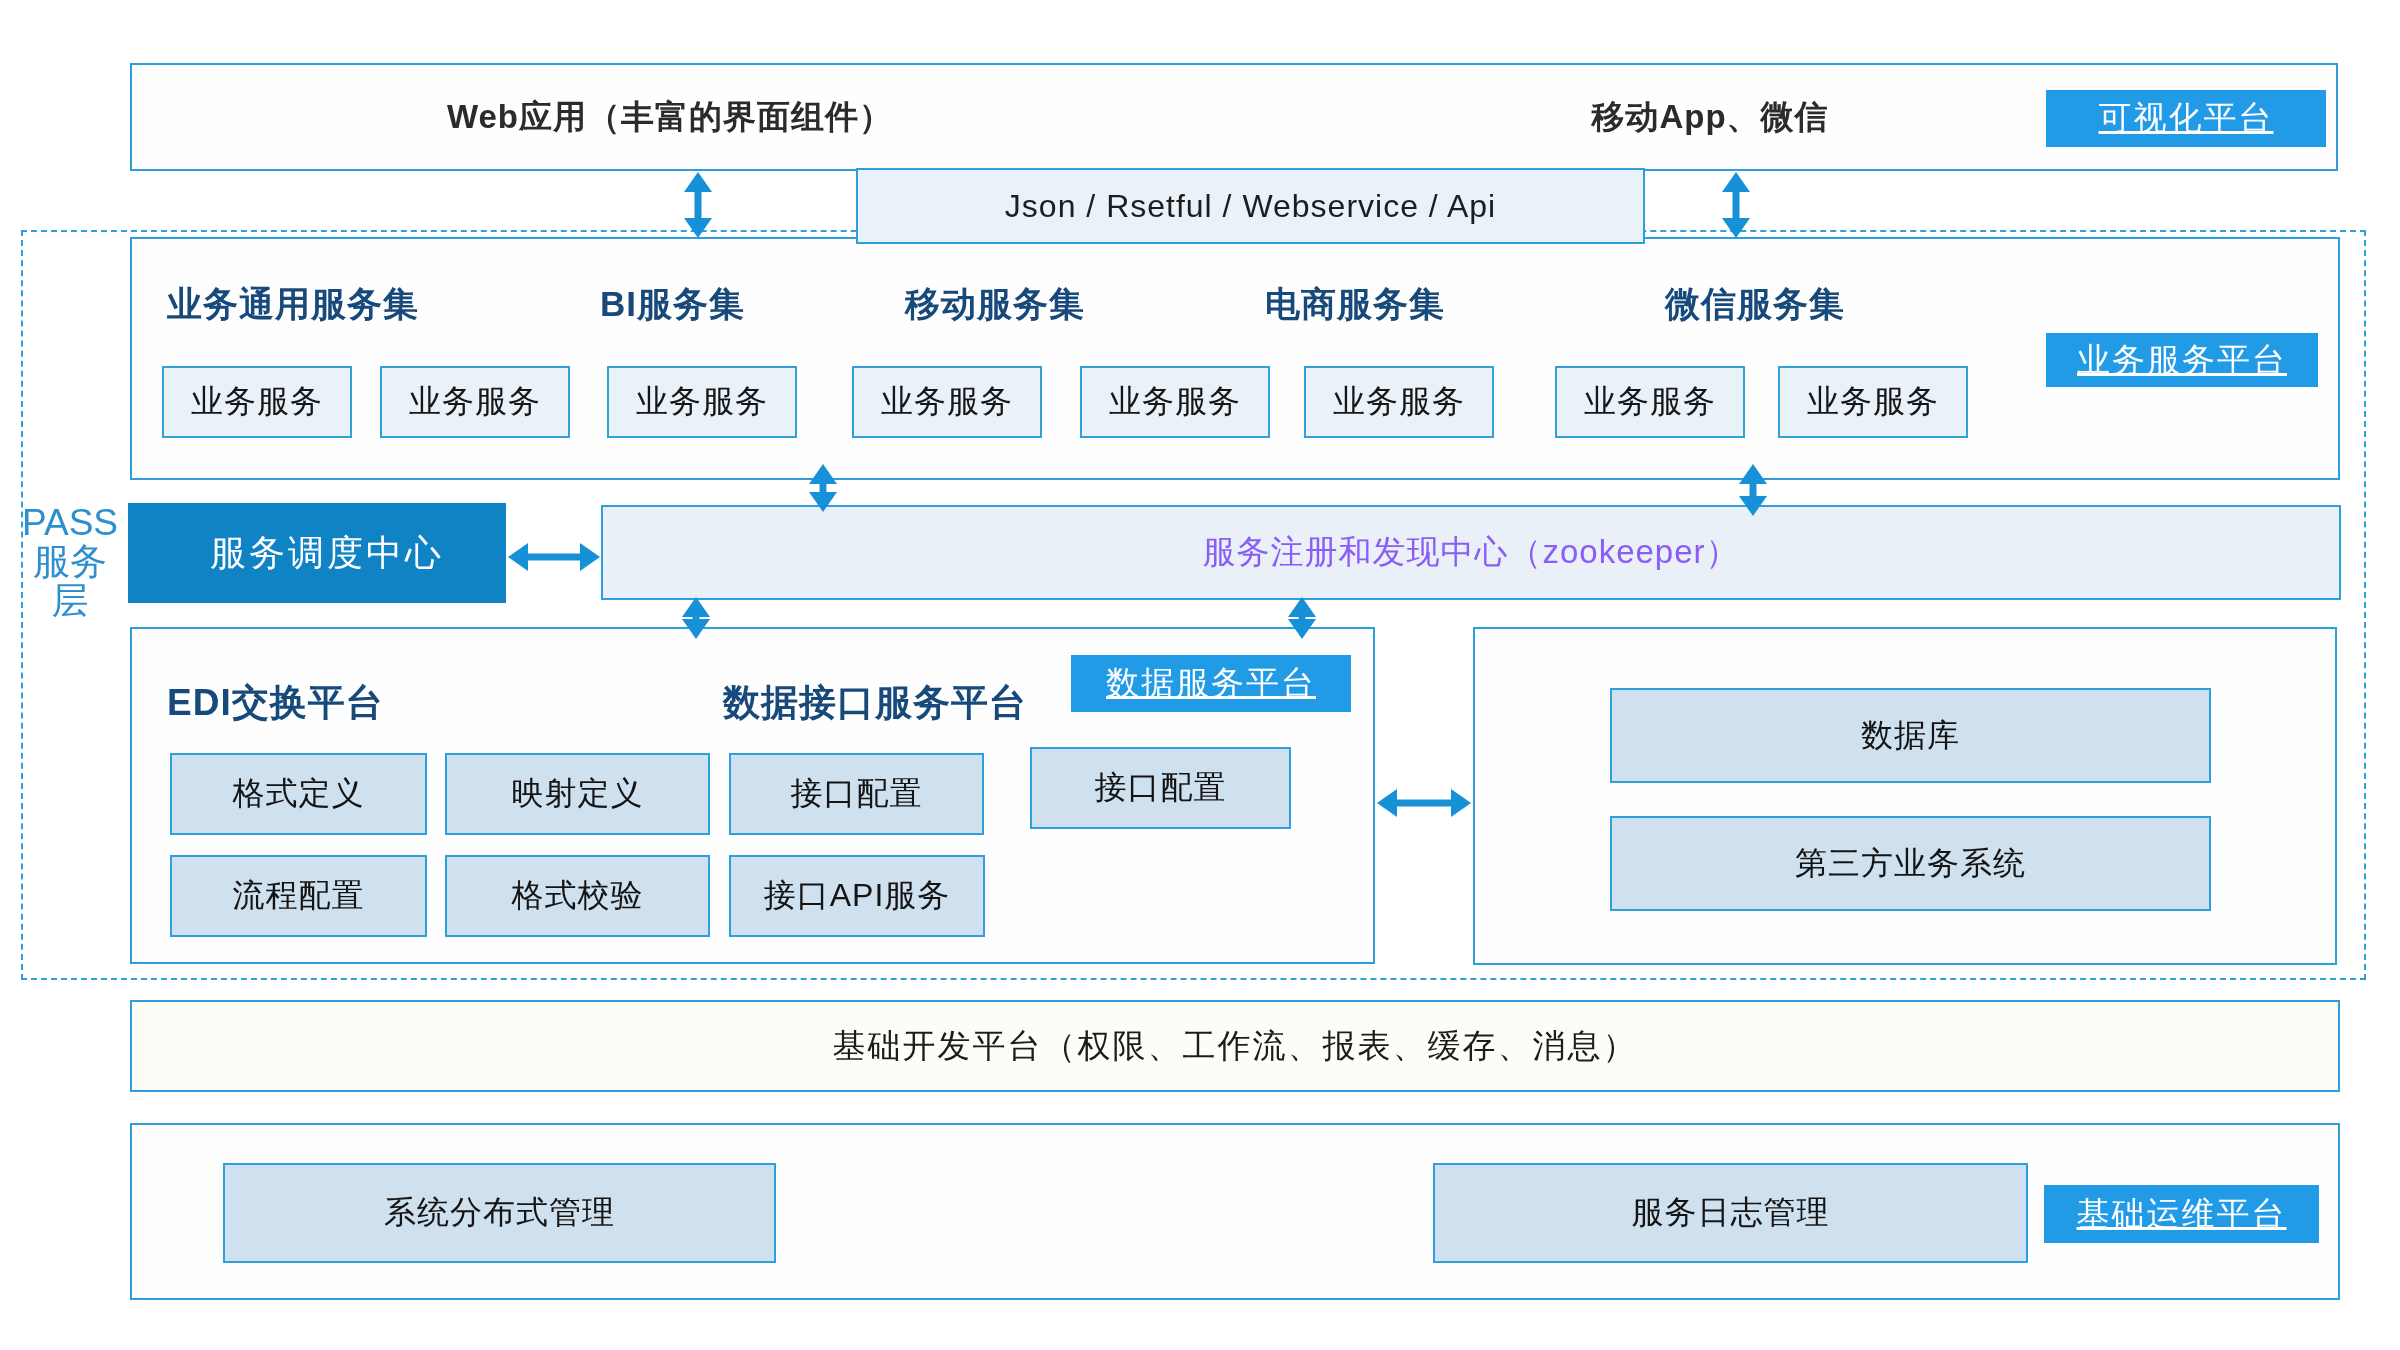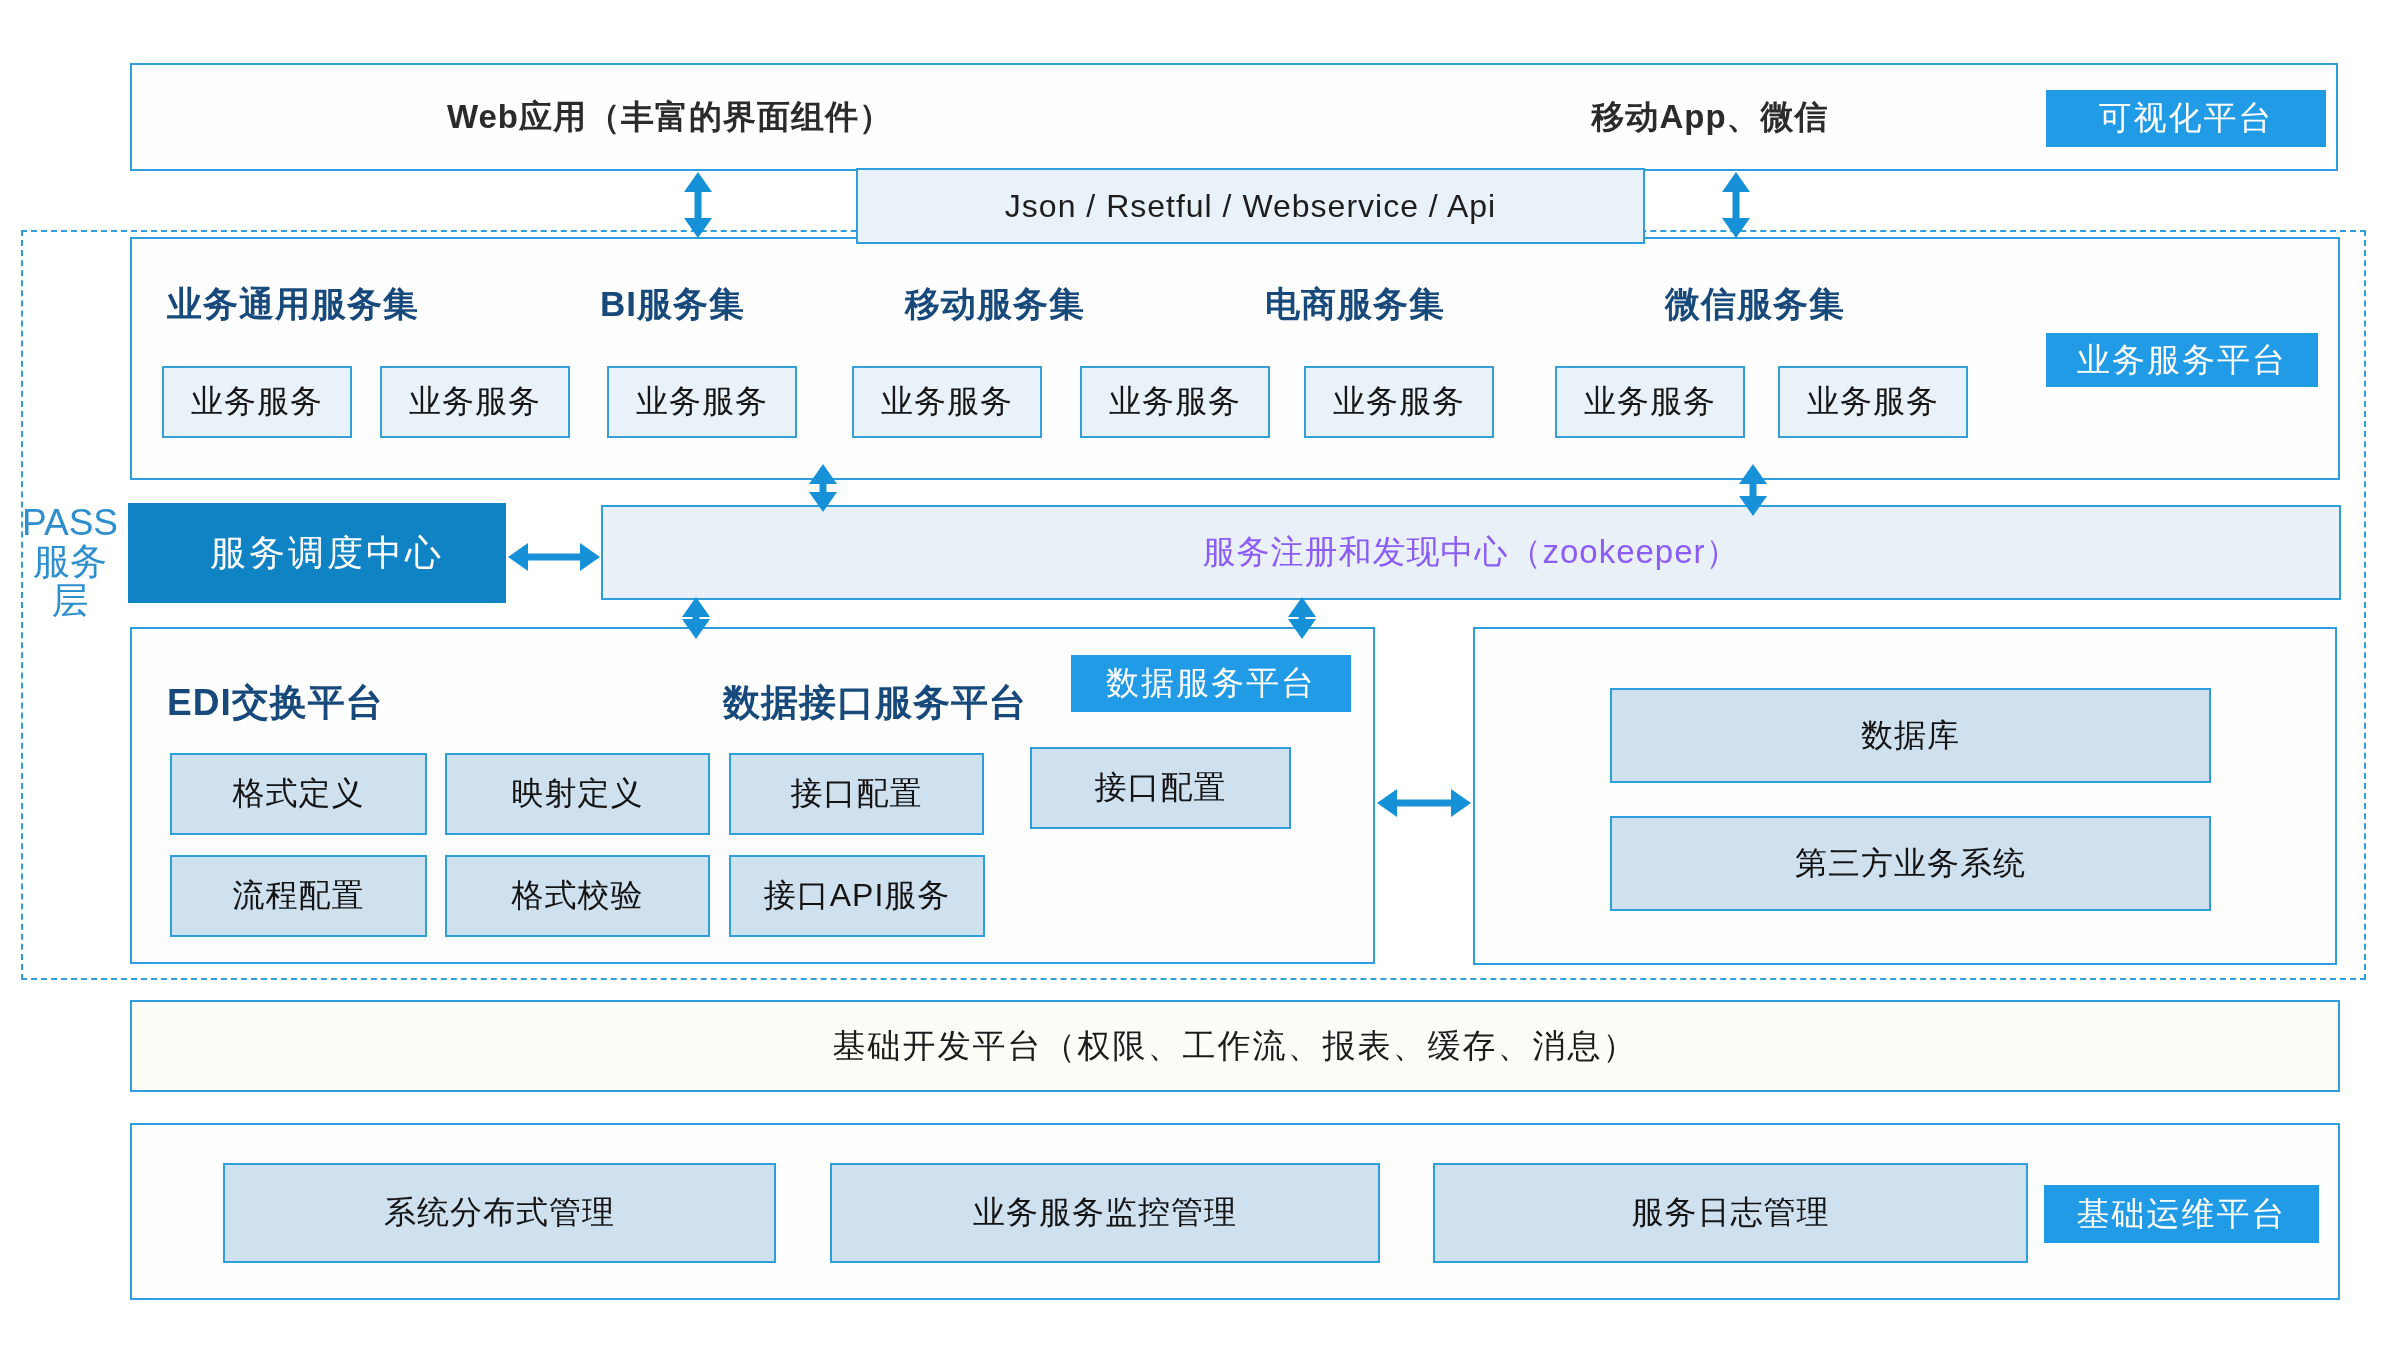--- a/index.html
+++ b/index.html
@@ -20,21 +20,21 @@
 
   .outline{border:2px solid var(--border);background:#fefefe;}
   .dashed{border:2px dashed var(--border);background:transparent;z-index:1;}
 
   .center{display:flex;align-items:center;justify-content:center;}
 
   .title-dark{font-weight:bold;font-size:33px;color:#2b2b2b;letter-spacing:1px;}
   .group-title{font-weight:bold;font-size:35px;color:var(--navy);letter-spacing:1px;z-index:3;}
   .section-title{font-weight:bold;font-size:37px;color:var(--navy);letter-spacing:1px;z-index:3;}
 
-  .badge{background:var(--badge);color:#ffffff;font-size:33px;letter-spacing:2px;z-index:4;}
+  .badge{background:var(--badge);color:#ffffff;font-size:33px;letter-spacing:2px;z-index:4;text-decoration:underline;}
 
   .svc-box{background:var(--light);border:2px solid #35a0d8;color:#161616;font-size:32px;z-index:3;letter-spacing:1px;}
   .panel-box{background:var(--panel);border:2px solid var(--border);color:#141414;font-size:32px;z-index:3;letter-spacing:1px;}
 
   .bar{background:var(--light);border:2px solid var(--border);color:#1d1d1d;font-size:32px;z-index:5;letter-spacing:1px;}
   .registry{background:#e9f0f8;border:2px solid var(--border);color:#8b5cf6;font-size:33px;z-index:3;letter-spacing:1px;}
   .scheduler{background:var(--sched);color:#ffffff;font-size:36px;z-index:3;letter-spacing:3px;}
 
   .pass-label{color:var(--pass);font-size:37px;line-height:39px;text-align:center;z-index:3;}
 
@@ -135,17 +135,16 @@
     </div>
 
   <div class="abs outline" style="left:1473px;top:627px;width:864px;height:338px;z-index:2;"></div>
   <div class="abs center panel-box" style="left:1610px;top:688px;width:601px;height:95px;">数据库</div>
   <div class="abs center panel-box" style="left:1610px;top:816px;width:601px;height:95px;">第三方业务系统</div>
 
   <div class="abs center foundation" style="left:130px;top:1000px;width:2210px;height:92px;">基础开发平台（权限、工作流、报表、缓存、消息）</div>
 
   <div class="abs outline" style="left:130px;top:1123px;width:2210px;height:177px;"></div>
   <div class="abs center panel-box" style="left:223px;top:1163px;width:553px;height:100px;">系统分布式管理</div>
-  <div class="abs center panel-box" style="left:830px;top:1163px;width:550px;height:100px;">业务服务监控管理</div>
   <div class="abs center panel-box" style="left:1433px;top:1163px;width:595px;height:100px;">服务日志管理</div>
   <div class="abs center badge" style="left:2044px;top:1185px;width:275px;height:58px;">基础运维平台</div>
 
 </div>
 
 </body></html>

